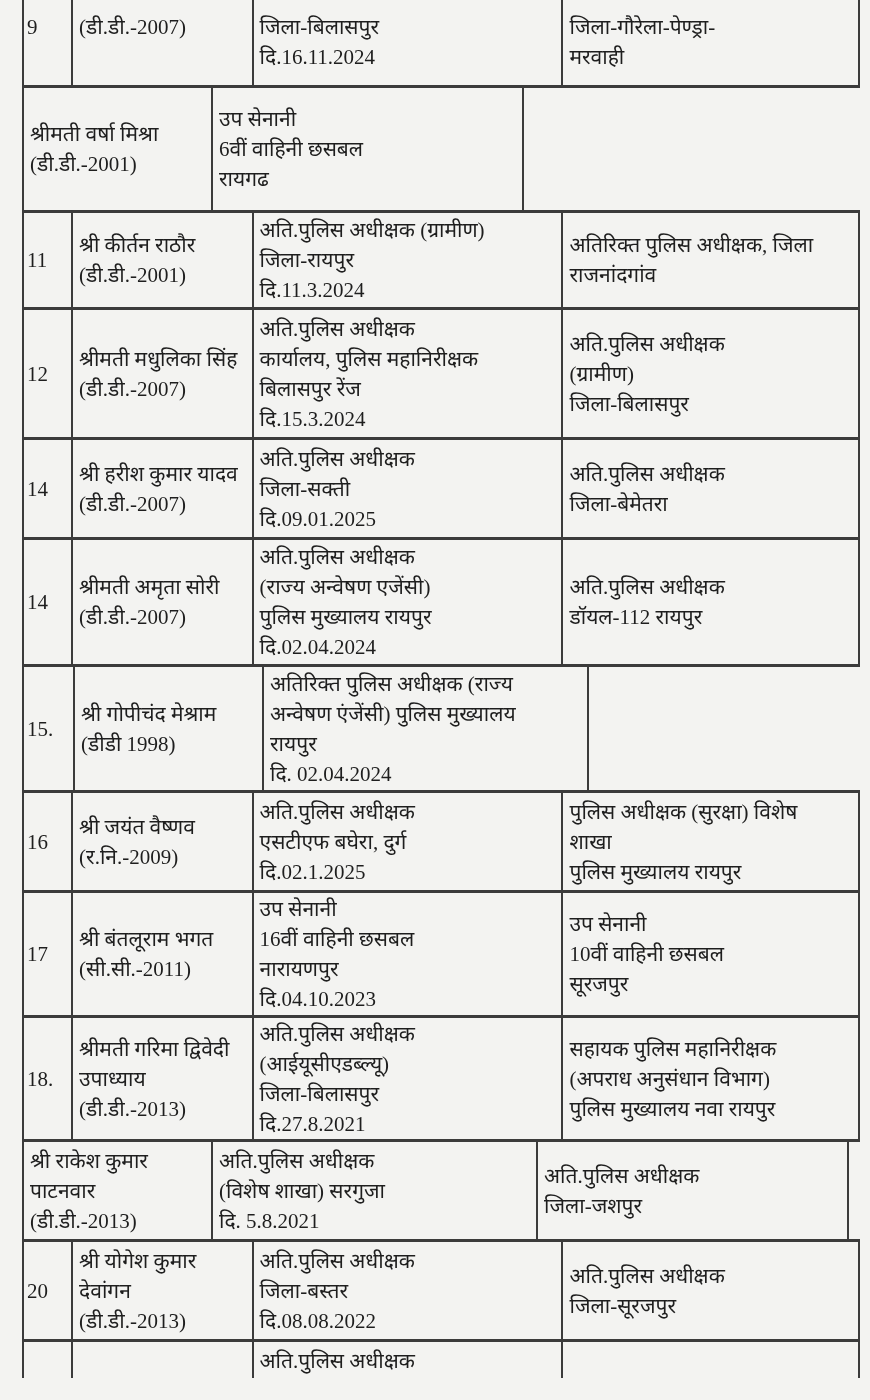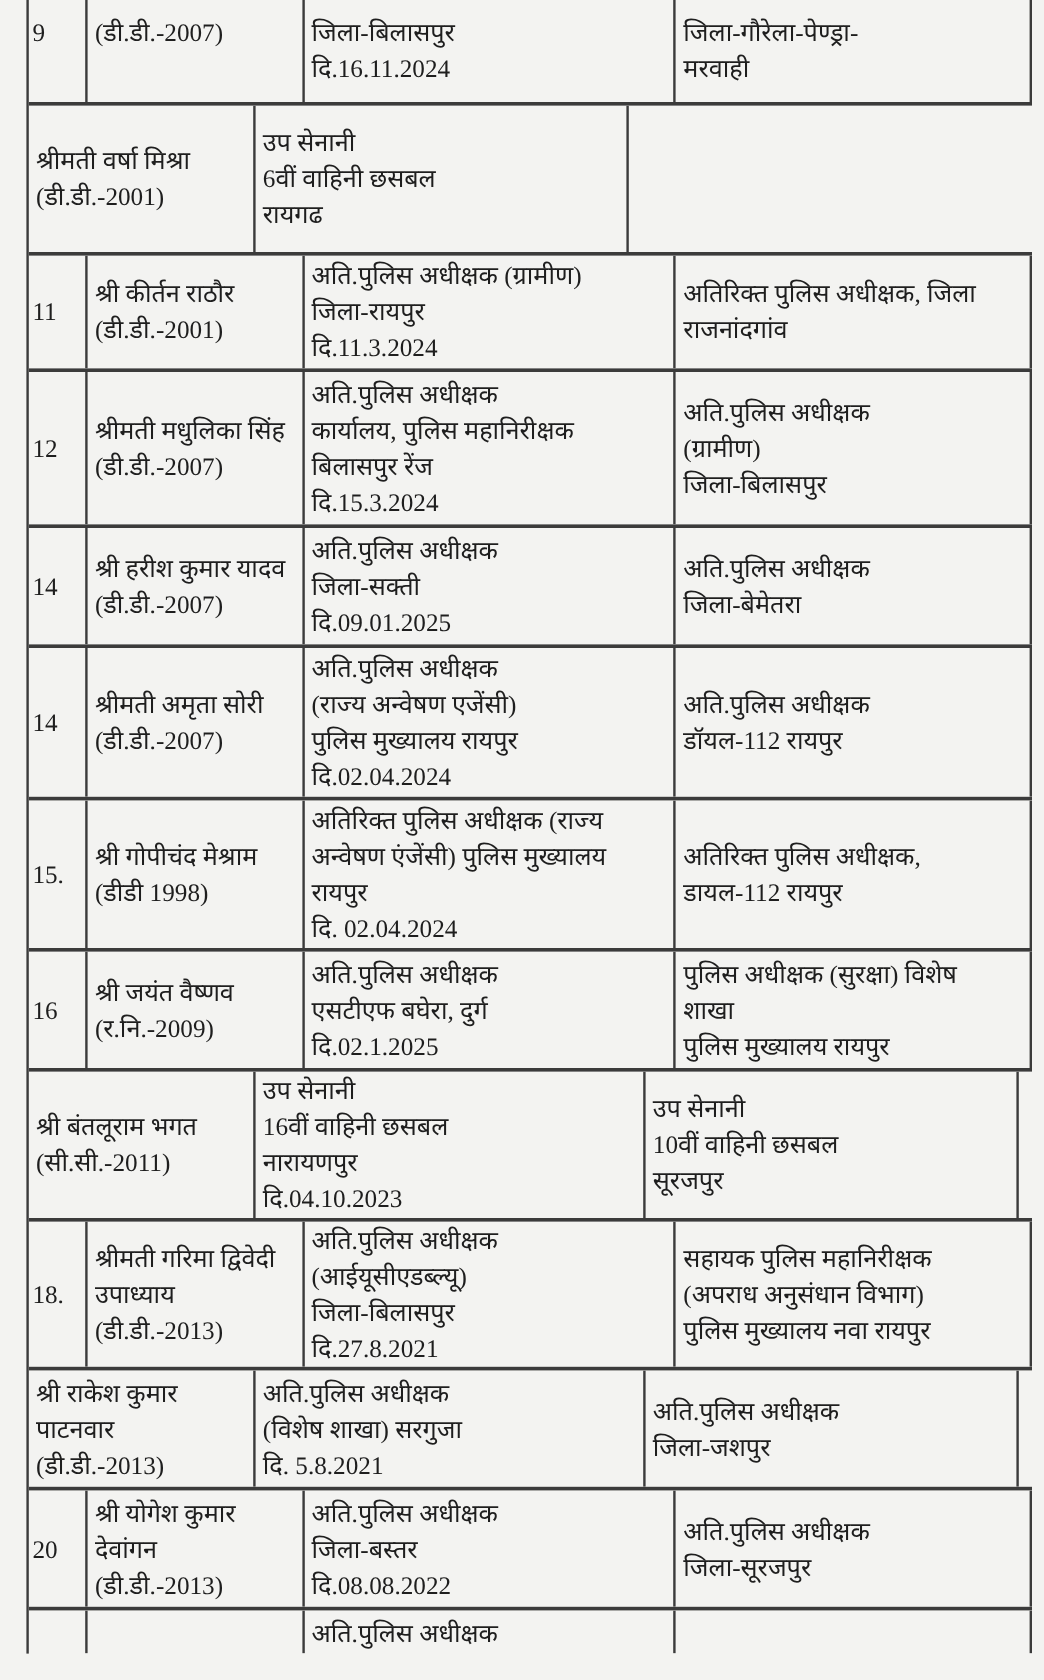--- a/index.html
+++ b/index.html
@@ -170,24 +170,20 @@
     <div class="cell c-name">
       <span>श्री गोपीचंद मेश्राम
 (डीडी 1998)</span>
     </div>
     <div class="cell c-cur">
       <span>अतिरिक्त पुलिस अधीक्षक (राज्य
 अन्वेषण एंजेंसी) पुलिस मुख्यालय
 रायपुर
 दि. 02.04.2024</span>
     </div>
-    <div class="cell c-new">
-      <span>अतिरिक्त पुलिस अधीक्षक,
-डायल-112 रायपुर</span>
-    </div>
   </div>
 
   <div class="row" style="height: 100px;">
     <div class="cell c-sn">
       <span>16</span>
     </div>
     <div class="cell c-name">
       <span>श्री जयंत वैष्णव
 (र.नि.-2009)</span>
     </div>
@@ -197,20 +193,23 @@
 दि.02.1.2025</span>
     </div>
     <div class="cell c-new">
       <span>पुलिस अधीक्षक (सुरक्षा) विशेष
 शाखा
 पुलिस मुख्यालय रायपुर</span>
     </div>
   </div>
 
   <div class="row" style="height: 125px;">
+    <div class="cell c-sn">
+      <span>17</span>
+    </div>
     <div class="cell c-name">
       <span>श्री बंतलूराम भगत
 (सी.सी.-2011)</span>
     </div>
     <div class="cell c-cur">
       <span>उप सेनानी
 16वीं वाहिनी छसबल
 नारायणपुर
 दि.04.10.2023</span>
     </div>

